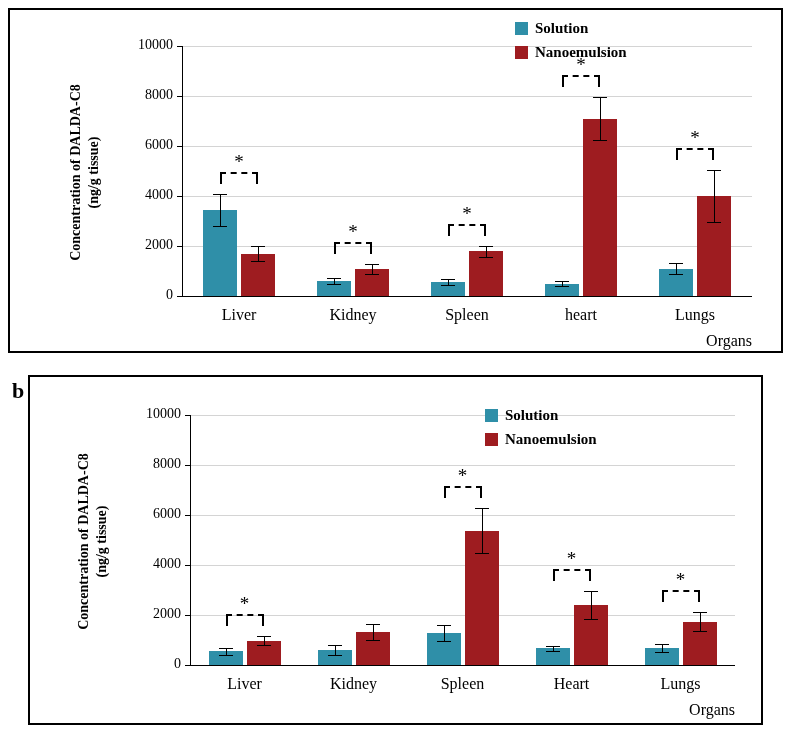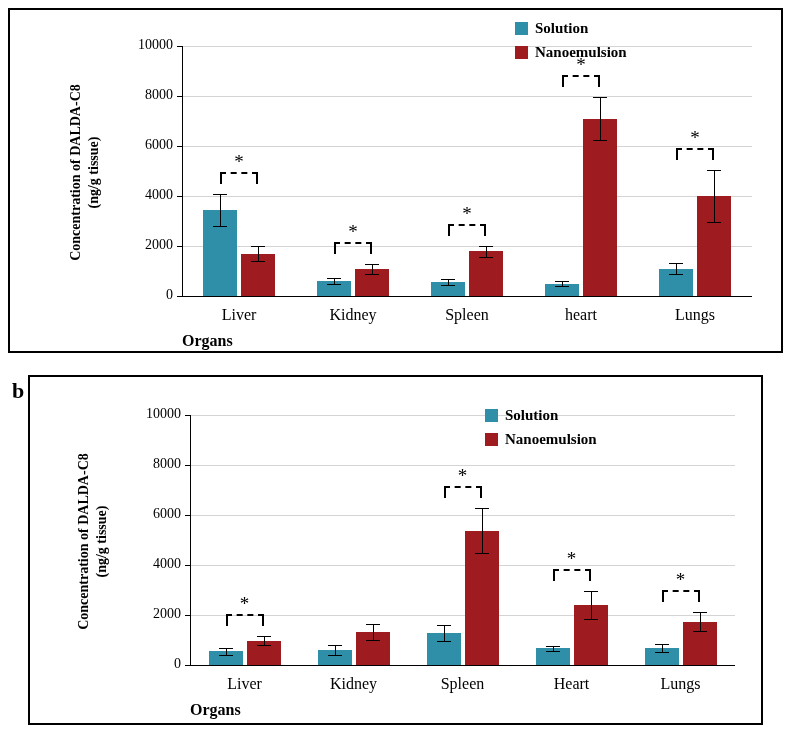--- a/index.html
+++ b/index.html
@@ -67,22 +67,22 @@
   }
   .xtick-label {
     position: absolute;
     font-size: 16px;
     text-align: center;
     font-family: "Liberation Serif", serif;
   }
   .axis-title-x {
     position: absolute;
     font-size: 16px;
-    font-weight: bold;
-    text-align: left;
+    font-weight: normal;
+    text-align: right;
     font-family: "Liberation Serif", serif;
   }
   .axis-title-y {
     position: absolute;
     font-size: 14px;
     font-weight: bold;
     text-align: center;
     transform: rotate(-90deg);
     transform-origin: 50% 50%;
     white-space: nowrap;

